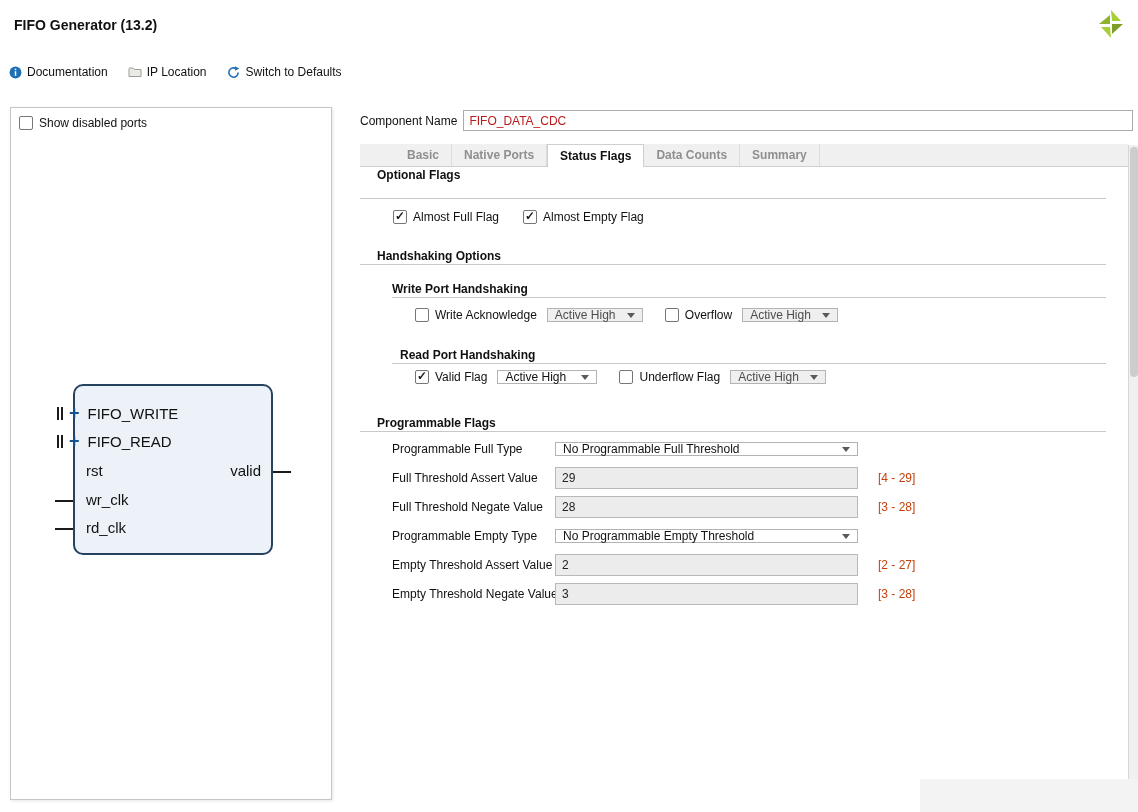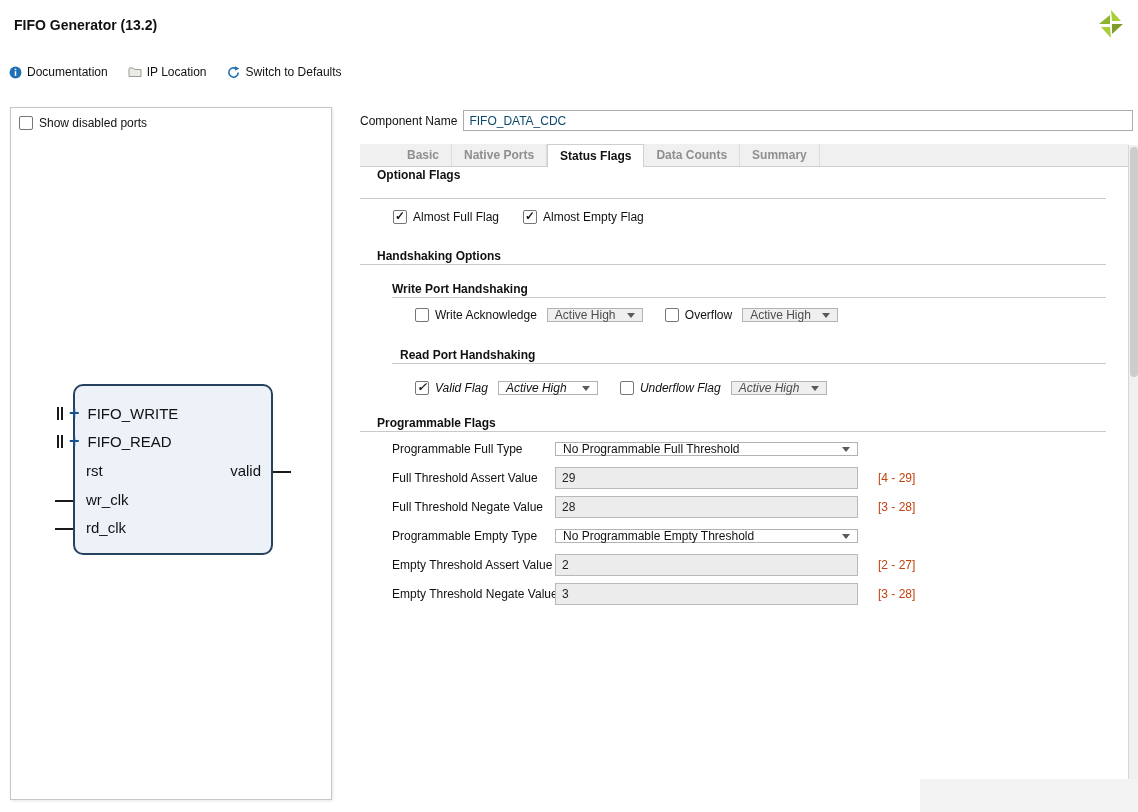--- a/index.html
+++ b/index.html
@@ -45,21 +45,21 @@
   .plus-icon { color:#16538c; font-size:18px; font-weight:bold; line-height:18px; margin-right:8px; cursor:pointer; }
   .iface-label { font-size:15px; color:#111; }
   .port-label { position:absolute; font-size:15px; color:#111; }
   .stub { position:absolute; height:2px; background:#1a1a1a; }
 
   
   .comp-row { position:absolute; left:360px; top:110px; font-size:12px; display:flex; align-items:center; }
   .comp-label { white-space:nowrap; margin-right:6px; }
   .comp-input {
     width:670px; height:21px; border:1px solid #ababab; background:#fff;
-    font-family:"Liberation Sans",sans-serif; font-size:12px; padding:0 5px; color:#0c4a6e;
+    font-family:"Liberation Sans",sans-serif; font-size:12px; padding:0 5px; color:#b91c1c;
   }
 
   .tabbar {
     position:absolute; left:360px; top:144px; width:768px; height:23px;
     background:#f0f0f0; border-bottom:1px solid #cfcfcf; display:flex; align-items:stretch;padding-left:35px;
   }
   .tab {
     padding:0 12px; display:flex; align-items:center; font-size:12px; color:#8f8f8f;
     font-weight:600; border-right:1px solid #dcdcdc; cursor:pointer; position:relative;
   }
@@ -222,21 +222,21 @@
       <span class="cb" style="margin-left:22px;"></span>
       <span class="cblab">Overflow</span>
       <div class="combo sm disabled" style="margin-left:10px;">
         <span>Active High</span>
         <span class="chev"></span>
       </div>
     </div>
 
     <div class="sec-title" style="left:32px; top:181px;padding-left:8px;">Read Port Handshaking</div>
     <div class="hrule" style="left:32px; top:196px; width:714px;"></div>
-    <div class="row" style="left:55px; top:210px;font-style:italic;">
+    <div class="row" style="left:55px; top:199px;">
       <span class="cb checked"></span>
       <span class="cblab">Valid Flag</span>
       <div class="combo" style="margin-left:10px; width:100px;">
         <span>Active High</span>
         <span class="chev"></span>
       </div>
       <span class="cb" style="margin-left:22px;"></span>
       <span class="cblab">Underflow Flag</span>
       <div class="combo sm disabled" style="margin-left:10px;">
         <span>Active High</span>

